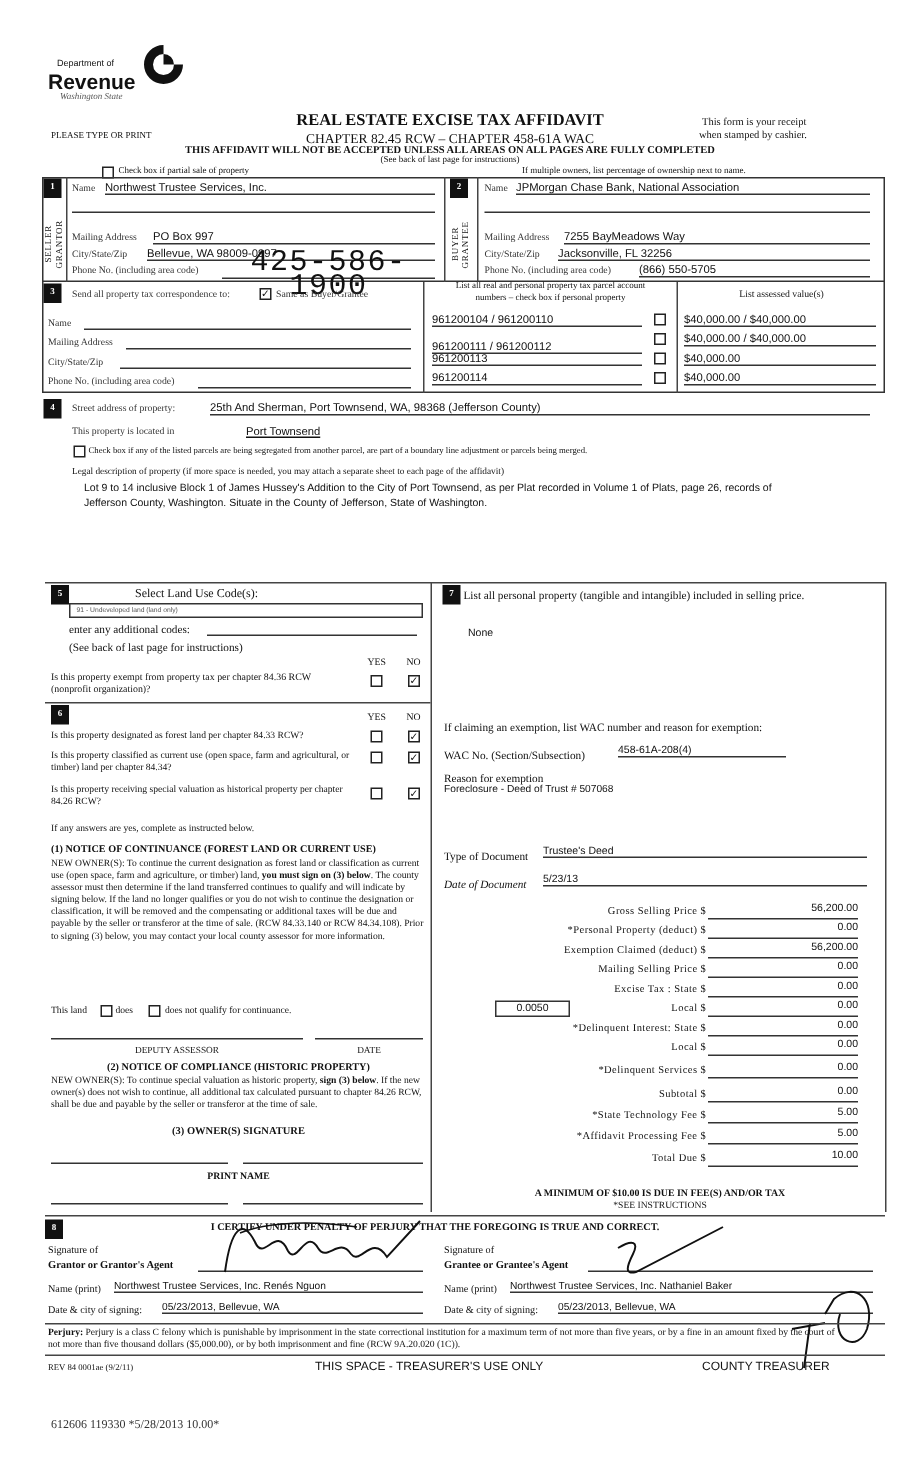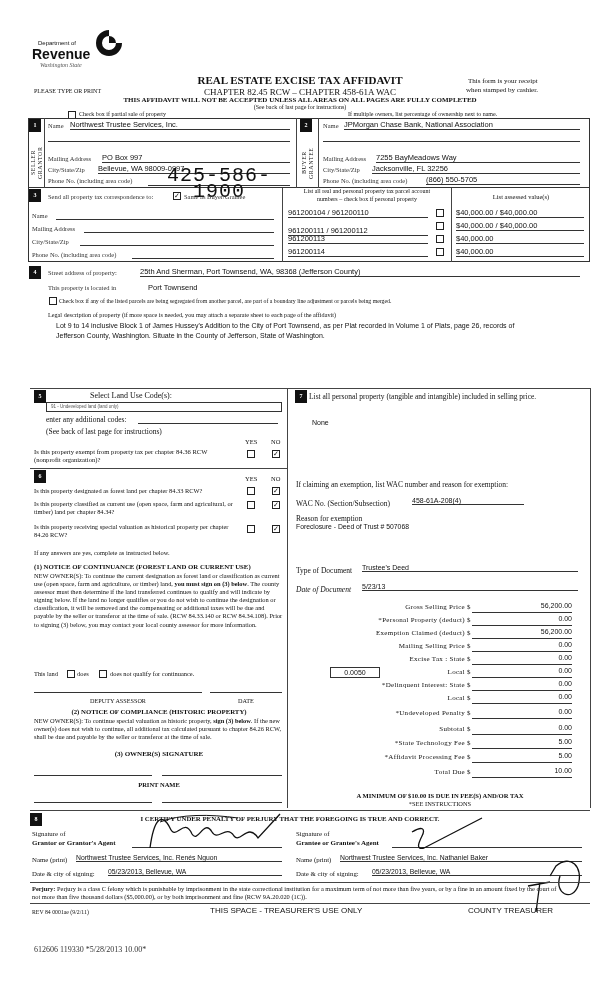--- a/index.html
+++ b/index.html
@@ -122,21 +122,21 @@
 <div>
   <div class="abs fill line" style="left:288px;top:247px;width:140px;">961200114</div>
   <div class="cb" style="left:436px;top:248px;"></div>
   <div class="abs fill line" style="left:456px;top:247px;width:128px;">$40,000.00</div>
 </div>
 
 <div class="blackbox" style="left:29px;top:266px;">4</div>
 <div class="abs label" style="left:48px;top:269px;">Street address of property:</div>
 <div class="abs fill line" style="left:140px;top:267px;width:440px;">25th And Sherman, Port Townsend, WA, 98368   (Jefferson County)</div>
 <div class="abs label" style="left:48px;top:284px;">This property is located in</div>
-<div class="abs fill" style="left:148px;top:283px;">Port Townsend</div>
+<div class="abs fill" style="left:164px;top:283px;text-decoration:underline;">Port Townsend</div>
 <div class="cb" style="left:49px;top:297px;"></div>
 <div class="abs" style="left:59px;top:298px;font-size:5.8px;">Check box if any of the listed parcels are being segregated from another parcel, are part of a boundary line adjustment or parcels being merged.</div>
 <div class="abs" style="left:48px;top:311px;font-size:6.2px;">Legal description of property (if more space is needed, you may attach a separate sheet to each page of the affidavit)</div>
 <div class="abs fill" style="left:56px;top:321px;width:460px;font-size:7px;line-height:9.5px;">Lot 9 to 14 inclusive Block 1 of James Hussey's Addition to the City of Port Townsend, as per Plat recorded in Volume 1 of Plats, page 26, records of Jefferson County, Washington. Situate in the County of Jefferson, State of Washington.</div>
 
 <div class="hr" style="left:30px;top:388px;width:560px;"></div>
 <div class="vr" style="left:287px;top:388px;height:420px;"></div>
 <div class="vr" style="left:590px;top:388px;height:420px;"></div>
 
 <div class="blackbox" style="left:34px;top:390px;">5</div>
@@ -250,21 +250,21 @@
       <span class="lbl">*Delinquent Interest: State</span>
       <span class="dol">$</span>
       <span class="val">0.00</span>
     </div>
     <div class="calcrow" style="top: 693px;">
       <span class="lbl">Local</span>
       <span class="dol">$</span>
       <span class="val">0.00</span>
     </div>
     <div class="calcrow" style="top: 708px;">
-      <span class="lbl">*Undeveloped Penalty</span>
+      <span class="lbl">*Delinquent Services</span>
       <span class="dol">$</span>
       <span class="val">0.00</span>
     </div>
     <div class="calcrow" style="top: 724px;">
       <span class="lbl">Subtotal</span>
       <span class="dol">$</span>
       <span class="val">0.00</span>
     </div>
     <div class="calcrow" style="top: 738px;">
       <span class="lbl">*State Technology Fee</span>

